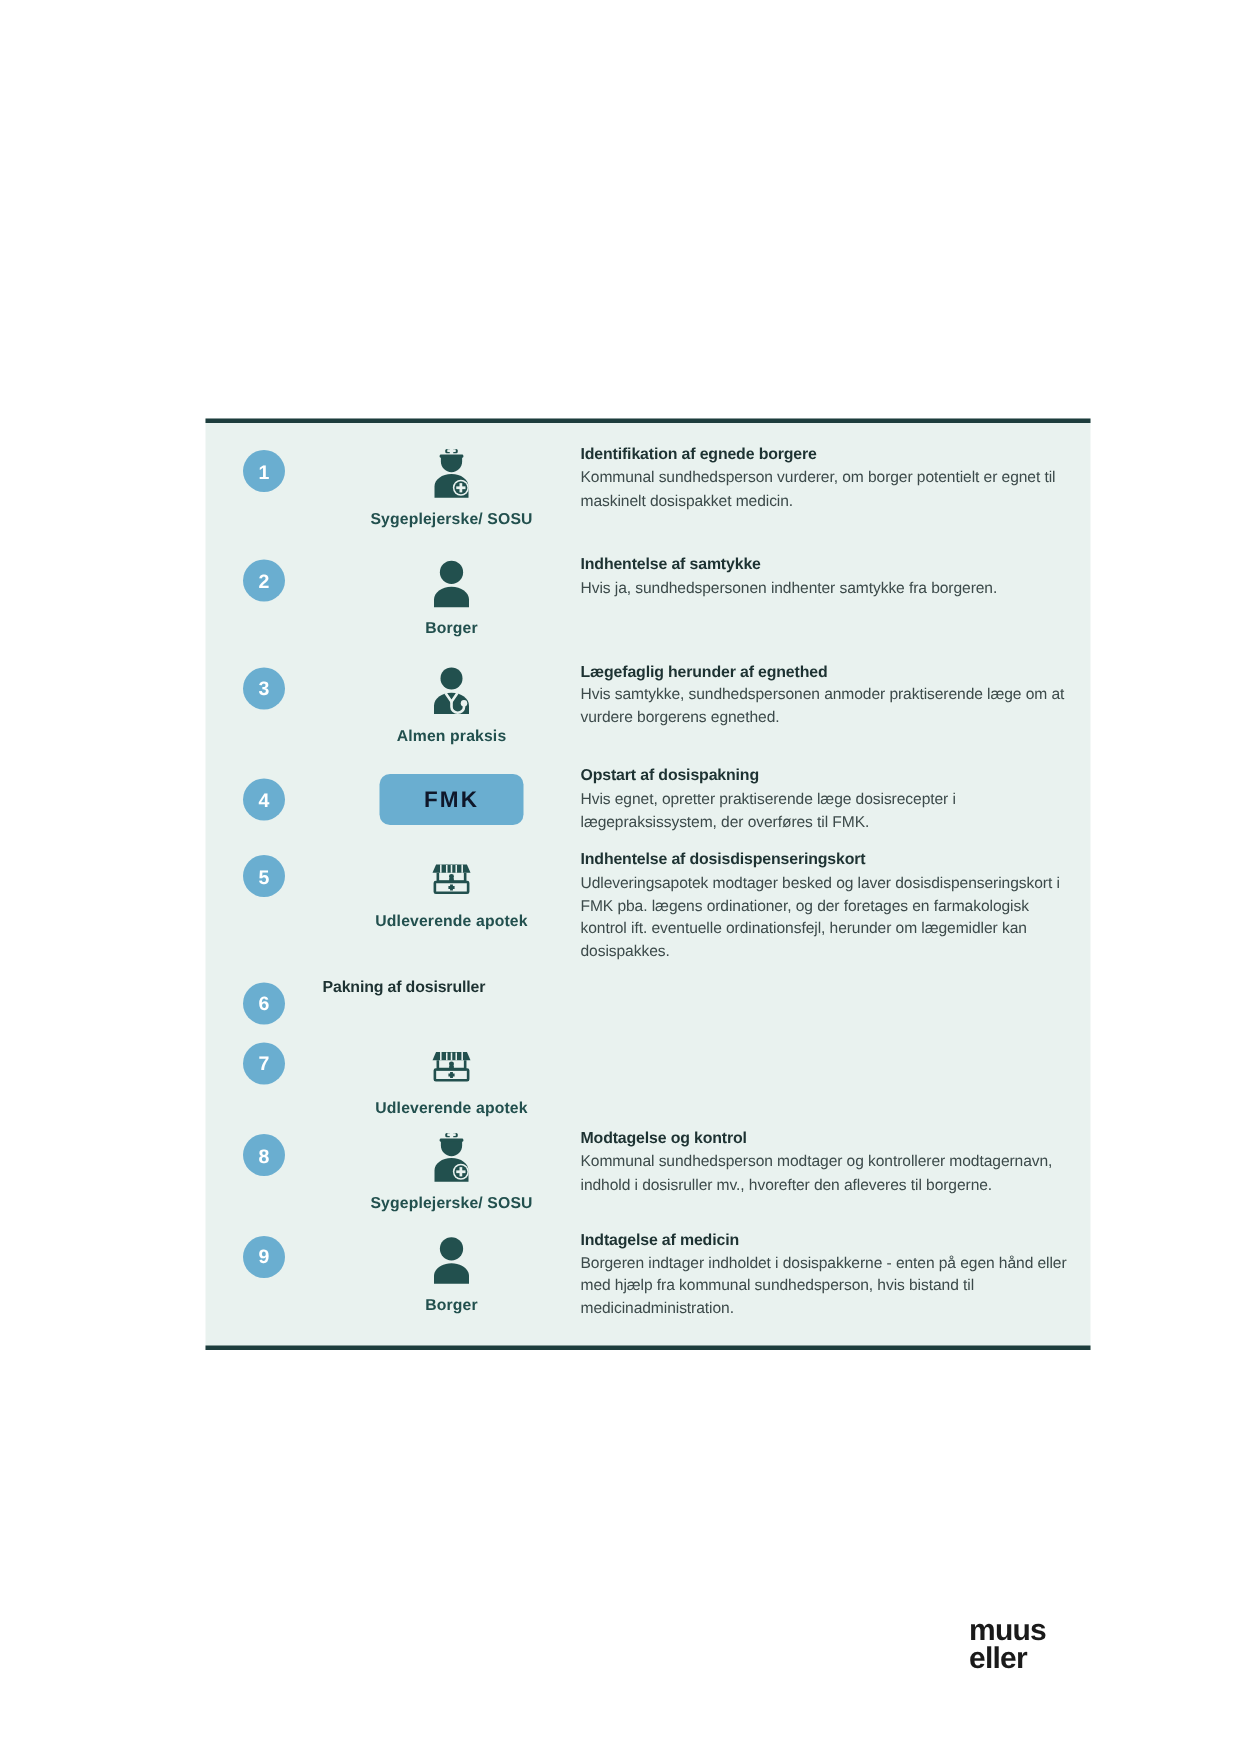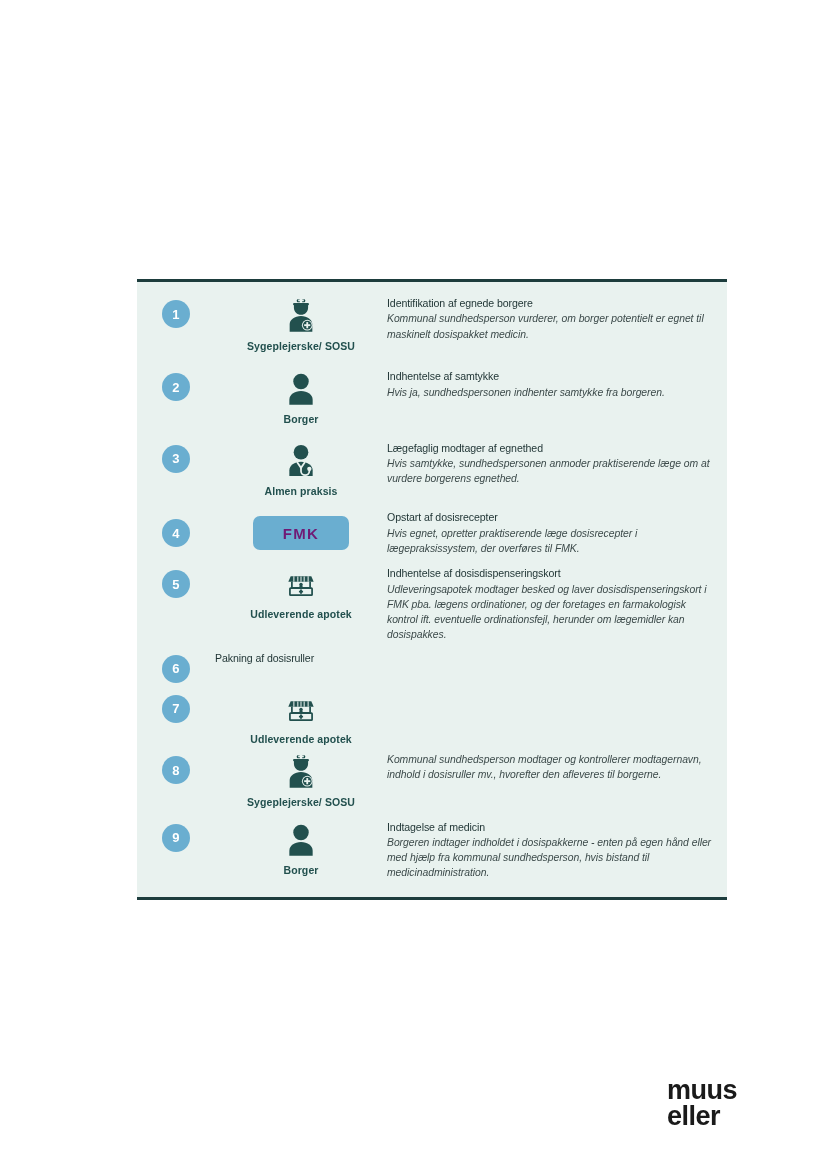--- a/index.html
+++ b/index.html
@@ -79,60 +79,59 @@
     line-height: 1.28;
     letter-spacing: 0.1px;
   }
 
   
   .fmk-chip {
     width: 96px;
     height: 34px;
     border-radius: 7px;
     background: #6aaed0;
-    color: #701a75;
+    color: #0f172a;
     font-size: 15px;
     font-weight: bold;
     letter-spacing: 1.4px;
     display: flex;
     align-items: center;
     justify-content: center;
   }
 
   
   .desc-col {
     flex: 1 1 auto;
     padding-right: 14px;
     padding-top: 0px;
   }
   .desc-title {
     font-size: 10.6px;
-    font-weight: normal;
+    font-weight: bold;
     color: #1d3232;
     line-height: 1.35;
     letter-spacing: -0.1px;
     margin-bottom: 1px;
   }
   .desc-body {
     font-size: 10.4px;
     color: #3c4a4a;
     line-height: 1.47;
     letter-spacing: -0.05px;
-    font-style: italic;
   }
 
   
   #brand-logo {
     position: absolute;
-    left: 667px;
+    left: 646px;
     top: 1078px;
     width: 110px;
     color: #1a1a1a;
     font-weight: bold;
-    font-size: 27px;
+    font-size: 20px;
     line-height: 0.96;
     letter-spacing: -0.5px;
   }
   #brand-logo .logo-line { display: block; }
 </style>
 </head>
 <body>
 
 <div id="flow-panel">
 
@@ -192,34 +191,34 @@
           <circle cx="24" cy="13.5" r="8.8"></circle>
           <path d="M24 25c-7.8 0-14 4.6-14 10.3V42h28v-6.7c0-5.7-6.2-10.3-14-10.3z"></path>
           <path d="M19.2 25.2l4.8 7 4.8-7" fill="none" stroke="#e9f2ef" stroke-width="2.1"></path>
           <path d="M24 32.2v4.2c0 2.6 2.3 4.6 5 4.6s5-2 5-4.6v-2.1" fill="none" stroke="#e9f2ef" stroke-width="2.1"></path>
           <circle cx="34" cy="33.4" r="2.6" fill="#e9f2ef"></circle>
         </svg>
       </span>
       <span class="actor-label">Almen praksis</span>
     </div>
     <div class="desc-col">
-      <div class="desc-title">Lægefaglig modtager af egnethed</div>
+      <div class="desc-title">Lægefaglig herunder af egnethed</div>
       <div class="desc-body">Hvis samtykke, sundhedspersonen anmoder praktiserende læge om at vurdere borgerens egnethed.</div>
     </div>
   </div>
 
   <div class="flow-row" style="margin-bottom:10px; align-items:center;">
     <div class="num-col" style="padding-top:0;">
       <div class="num-badge">4</div>
     </div>
     <div class="actor-col">
       <div class="fmk-chip">FMK</div>
     </div>
     <div class="desc-col" style="align-self:flex-start;">
-      <div class="desc-title">Opstart af dosisrecepter</div>
+      <div class="desc-title">Opstart af dosispakning</div>
       <div class="desc-body">Hvis egnet, opretter praktiserende læge dosisrecepter i lægepraksissystem, der overføres til FMK.</div>
     </div>
   </div>
 
   <div class="flow-row" style="margin-bottom:8px;">
     <div class="num-col">
       <div class="num-badge">5</div>
     </div>
     <div class="actor-col">
       <span class="actor-icon">
@@ -285,20 +284,21 @@
           <path d="M24 24c-7.6 0-13.6 4.4-13.6 10v9h27.2v-9c0-5.6-6-10-13.6-10z"></path>
           <circle cx="31.5" cy="35" r="6.4" fill="#e9f2ef"></circle>
           <circle cx="31.5" cy="35" r="5.2"></circle>
           <rect x="30.4" y="31.3" width="2.2" height="7.4" fill="#e9f2ef"></rect>
           <rect x="27.8" y="33.9" width="7.4" height="2.2" fill="#e9f2ef"></rect>
         </svg>
       </span>
       <span class="actor-label">Sygeplejerske/ SOSU</span>
     </div>
     <div class="desc-col">
+      <div class="desc-title">Modtagelse og kontrol</div>
       <div class="desc-body">Kommunal sundhedsperson modtager og kontrollerer modtagernavn, indhold i dosisruller mv., hvorefter den afleveres til borgerne.</div>
     </div>
   </div>
 
   <div class="flow-row">
     <div class="num-col">
       <div class="num-badge">9</div>
     </div>
     <div class="actor-col">
       <span class="actor-icon">

